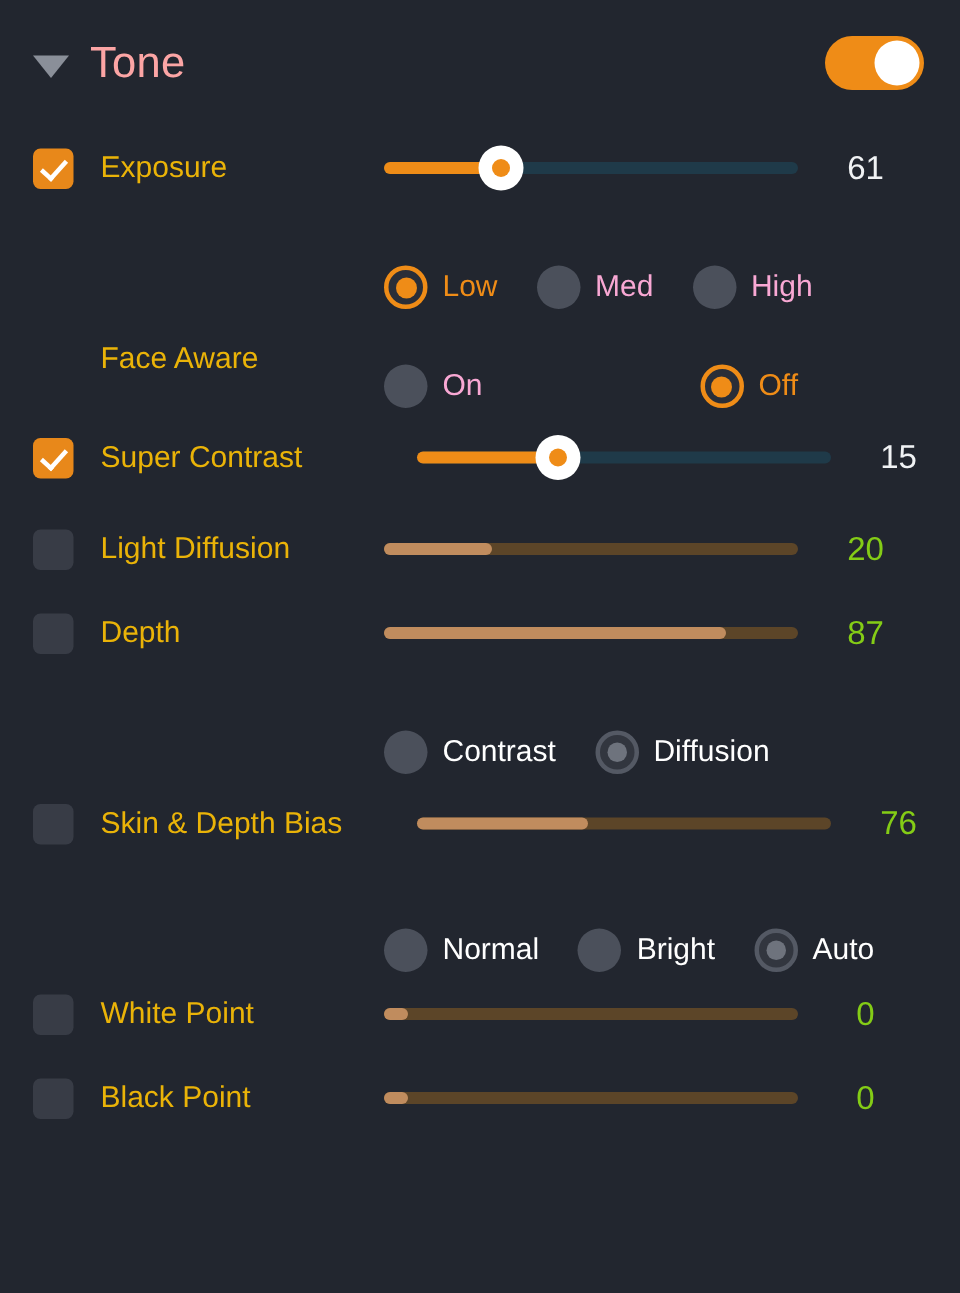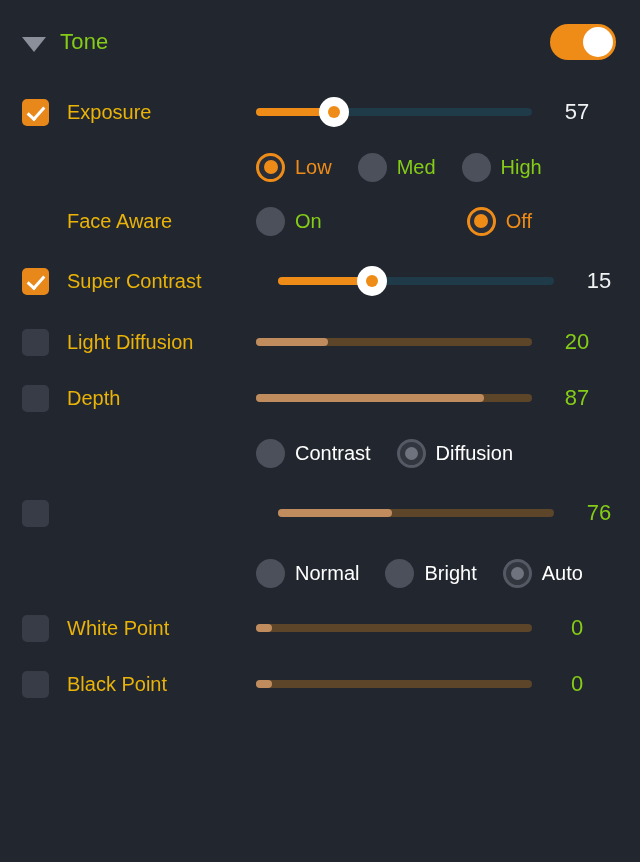--- a/index.html
+++ b/index.html
@@ -35,22 +35,22 @@
     width: 0;
     height: 0;
     border-left: 12px solid transparent;
     border-right: 12px solid transparent;
     border-top: 15px solid #8a8f99;
     margin-right: 14px;
     margin-top: 4px;
     flex: 0 0 auto;
   }
   .header-title {
-    font-size: 22px;
-    color: #84cc16;
+    font-size: 29px;
+    color: #fca5a5;
     letter-spacing: 0.2px;
     flex: 1 1 auto;
   }
   .toggle {
     width: 66px;
     height: 36px;
     border-radius: 18px;
     background: #ef8c17;
     position: relative;
     flex: 0 0 auto;
@@ -192,20 +192,21 @@
     display: flex;
     align-items: center;
     width: 340px;
     flex: 0 0 auto;
   }
   .radio-group.spread { justify-content: space-between; width: 276px; }
   .radio-item {
     display: flex;
     align-items: center;
     margin-right: 26px;
+    margin-top: 37px;
   }
   .radio-item:last-child { margin-right: 0; }
 
   .radio {
     width: 29px;
     height: 29px;
     border-radius: 50%;
     flex: 0 0 auto;
     margin-right: 10px;
     box-sizing: border-box;
@@ -231,21 +232,21 @@
   }
   .radio.selected-off::after {
     content: "";
     width: 13px;
     height: 13px;
     border-radius: 50%;
     background: #6e737d;
   }
   .radio-label { font-size: 20px; }
   .radio-label.on { color: #ef8c17; }
-  .radio-label.muted { color: #84cc16; }
+  .radio-label.muted { color: #f9a8d4; }
   .radio-label.dim { color: #ffffff; }
 </style>
 </head>
 <body>
 
 <div class="panel">
 
   <div class="header">
     <div class="disclosure"></div>
     <div class="header-title">Tone</div>
@@ -257,21 +258,21 @@
   <div class="row">
     <div class="label-col">
       <div class="checkbox on"></div>
       <div class="row-label">Exposure</div>
     </div>
     <div class="slider">
       <div class="track enabled"></div>
       <div class="fill enabled" style="width:78px"></div>
       <div class="handle" style="left:78px"></div>
     </div>
-    <div class="value enabled">57</div>
+    <div class="value enabled">61</div>
   </div>
 
   <div class="radio-row">
     <div class="indent"></div>
     <div class="radio-group">
       <div class="radio-item">
         <span class="radio selected-on"></span>
         <span class="radio-label on">Low</span>
       </div>
       <div class="radio-item">
@@ -349,20 +350,21 @@
       <div class="radio-item">
         <span class="radio selected-off"></span>
         <span class="radio-label dim">Diffusion</span>
       </div>
     </div>
   </div>
 
   <div class="row tall">
     <div class="label-col">
       <div class="checkbox off"></div>
+      <div class="row-label two-line">Skin &amp; Depth Bias</div>
     </div>
     <div class="slider">
       <div class="track disabled"></div>
       <div class="fill disabled" style="width:114px"></div>
     </div>
     <div class="value disabled">76</div>
   </div>
 
   <div class="radio-row">
     <div class="indent"></div>

